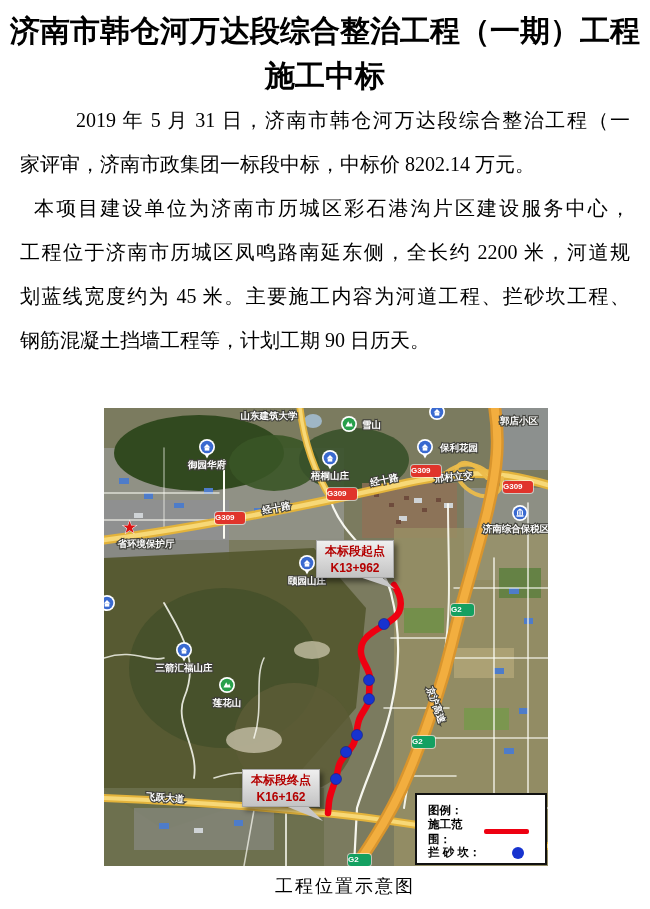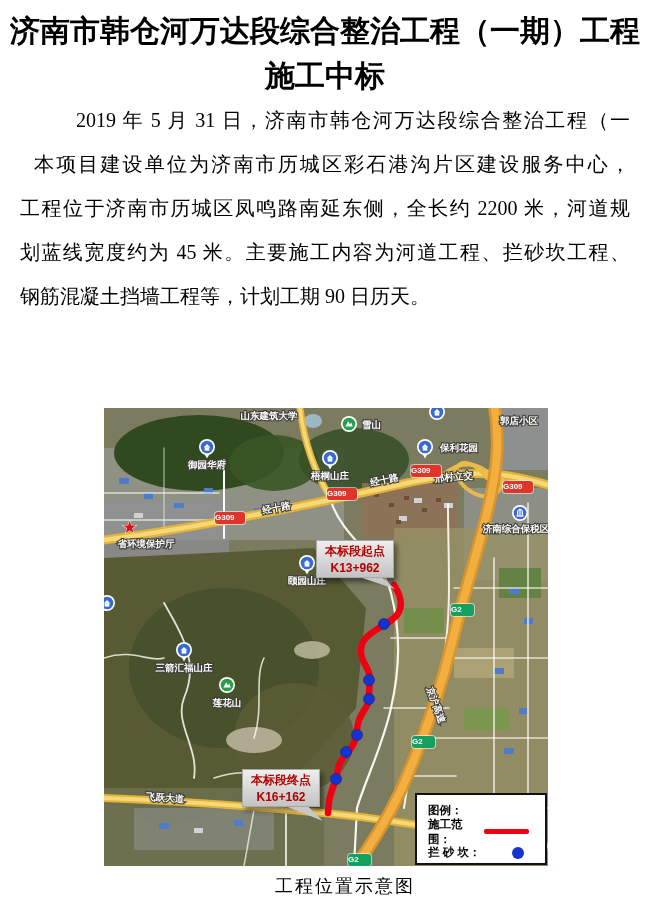--- a/index.html
+++ b/index.html
@@ -46,20 +46,21 @@
 <div class="page">
 
   <div class="doc-title">
     <div>济南市韩仓河万达段综合整治工程（一期）工程</div>
     <div>施工中标</div>
   </div>
 
   <div class="body-text">
     <div class="para p1">
       <div class="line first jl">2019 年 5 月 31 日，济南市韩仓河万达段综合整治工程（一</div>
+      <div class="line">家评审，济南市政集团一标段中标，中标价 8202.14 万元。</div>
     </div>
     <div class="para p2">
       <div class="line first jl">本项目建设单位为济南市历城区彩石港沟片区建设服务中心，</div>
       <div class="line jl">工程位于济南市历城区凤鸣路南延东侧，全长约 2200 米，河道规</div>
       <div class="line jl">划蓝线宽度约为 45 米。主要施工内容为河道工程、拦砂坎工程、</div>
       <div class="line">钢筋混凝土挡墙工程等，计划工期 90 日历天。</div>
     </div>
   </div>
 
   <div class="map">

